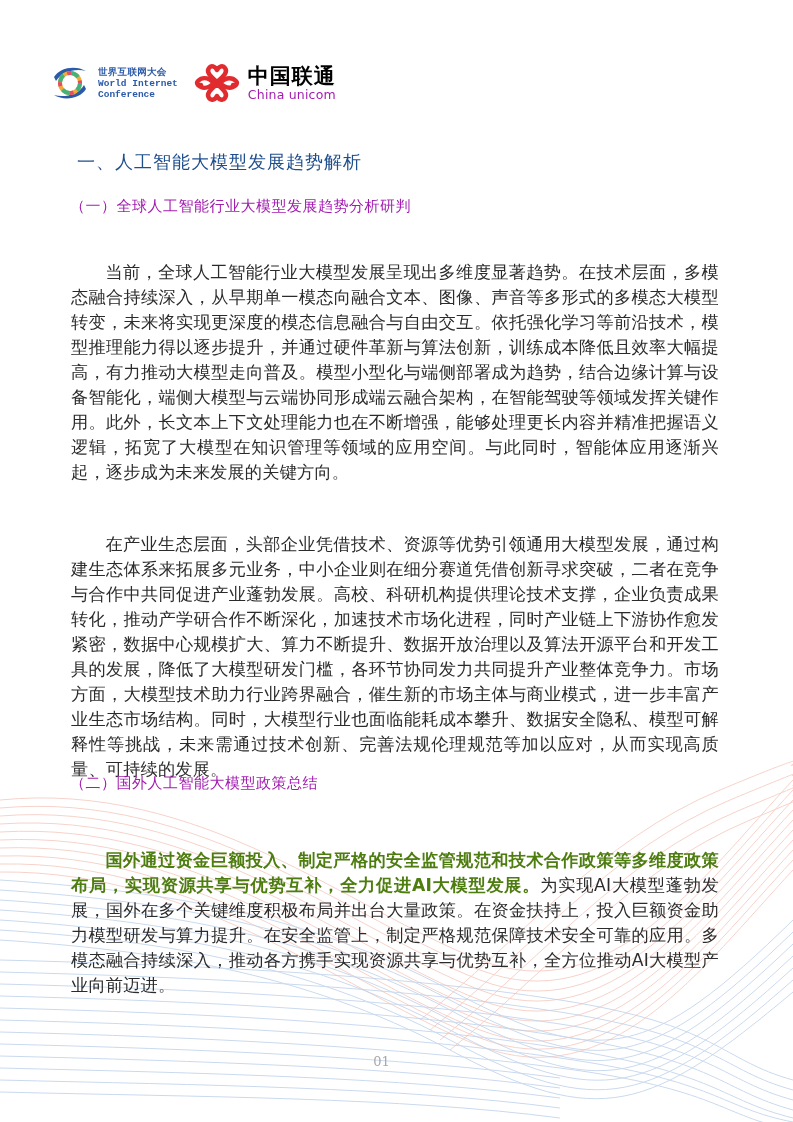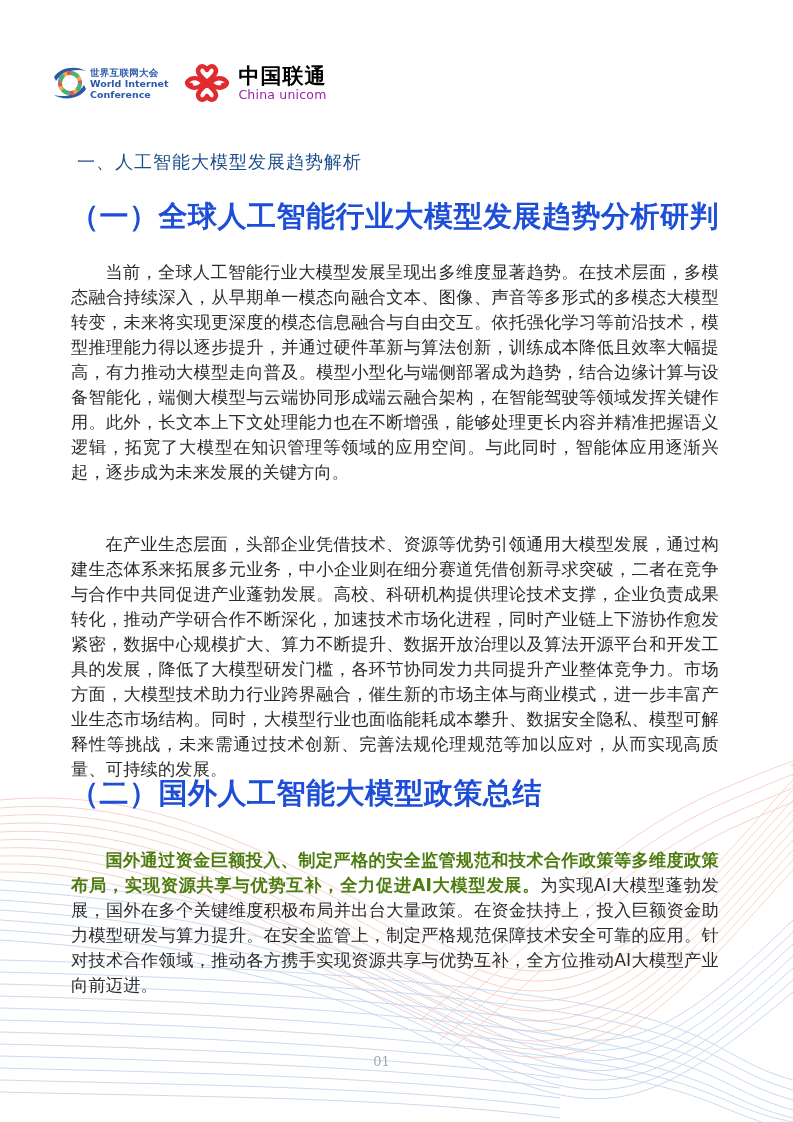--- a/index.html
+++ b/index.html
@@ -6,31 +6,31 @@
   body {
     width: 793px; height: 1122px; position: relative; overflow: hidden;
     background: #ffffff;
     font-family: "DejaVu Sans", "Liberation Sans", sans-serif;
     color: #2b2b2b;
   }
   .bg-waves { position: absolute; left: 0; top: 760px; width: 793px; height: 362px; z-index: 0; }
   .header { position: absolute; left: 50px; top: 60px; height: 46px; display: flex; align-items: center; z-index: 2; }
   .wic { display: flex; align-items: center; }
   .wic-logo { width: 40px; height: 40px; position: relative; }
-  .wic-text { margin-left: 0; color: #2a5aa8; font-size: 9.5px; line-height: 11px; font-weight: bold; }
+  .wic-text { margin-left: 8px; color: #2a5aa8; font-size: 9.5px; line-height: 11px; font-weight: bold; font-family: Liberation Mono, monospace; }
   .wic-text .cn { color: #2a5aa8; font-size: 9.5px; letter-spacing: 0.3px; }
   .cu { display: flex; align-items: center; margin-left: 14px; }
   .cu-logo { width: 50px; height: 42px; }
   .cu-text { margin-left: 6px; }
   .cu-text .cn { font-size: 21px; font-weight: bold; color: #000000; letter-spacing: 1px; line-height: 24px; }
   .cu-text .en { font-size: 12.5px; color: #a21caf; line-height: 14px; letter-spacing: 0.2px; }
 
   .content { position: absolute; left: 0; top: 0; width: 793px; z-index: 2; }
   .h1 { position: absolute; left: 77px; top: 150px; font-size: 18px; font-weight: normal; color: #1f4e8c; letter-spacing: 1px; white-space: nowrap; }
-  .h2 { position: absolute; font-size: 29px; font-weight: bold; color: #1d4ed8; white-space: nowrap; letter-spacing: 0.5px; }
+  .h2 { position: absolute; font-size: 15px; font-weight: normal; color: #a21caf; white-space: nowrap; letter-spacing: 0.5px; }
   .h2.s1 { left: 70px; top: 197px; }
   .h2.s2 { left: 70px; top: 774px; }
   .para { position: absolute; left: 71px; width: 648px; font-size: 17.2px; line-height: 25px; color: #2b2b2b; text-align: justify; text-indent: 2em; letter-spacing: 0.2px; }
   .para.p1 { top: 243px; }
   .para.p2 { top: 515px; }
   .para.p3 { top: 831px; }
   .para b { font-weight: bold; color: #4d7c0f; }
   .pagenum { position: absolute; left: 0; width: 763px; top: 1054px; text-align: center; font-family: "DejaVu Serif", serif; font-size: 13px; color: #a8a8a8; z-index: 2; }
 </style>
 </head>
@@ -113,16 +113,16 @@
 </div>
 
 <div class="content">
   <div class="h1">一、人工智能大模型发展趋势解析</div>
 
   <div class="h2 s1">（一）全球人工智能行业大模型发展趋势分析研判</div>
   <p class="para p1">当前，全球人工智能行业大模型发展呈现出多维度显著趋势。在技术层面，多模态融合持续深入，从早期单一模态向融合文本、图像、声音等多形式的多模态大模型转变，未来将实现更深度的模态信息融合与自由交互。依托强化学习等前沿技术，模型推理能力得以逐步提升，并通过硬件革新与算法创新，训练成本降低且效率大幅提高，有力推动大模型走向普及。模型小型化与端侧部署成为趋势，结合边缘计算与设备智能化，端侧大模型与云端协同形成端云融合架构，在智能驾驶等领域发挥关键作用。此外，长文本上下文处理能力也在不断增强，能够处理更长内容并精准把握语义逻辑，拓宽了大模型在知识管理等领域的应用空间。与此同时，智能体应用逐渐兴起，逐步成为未来发展的关键方向。</p>
   <p class="para p2">在产业生态层面，头部企业凭借技术、资源等优势引领通用大模型发展，通过构建生态体系来拓展多元业务，中小企业则在细分赛道凭借创新寻求突破，二者在竞争与合作中共同促进产业蓬勃发展。高校、科研机构提供理论技术支撑，企业负责成果转化，推动产学研合作不断深化，加速技术市场化进程，同时产业链上下游协作愈发紧密，数据中心规模扩大、算力不断提升、数据开放治理以及算法开源平台和开发工具的发展，降低了大模型研发门槛，各环节协同发力共同提升产业整体竞争力。市场方面，大模型技术助力行业跨界融合，催生新的市场主体与商业模式，进一步丰富产业生态市场结构。同时，大模型行业也面临能耗成本攀升、数据安全隐私、模型可解释性等挑战，未来需通过技术创新、完善法规伦理规范等加以应对，从而实现高质量、可持续的发展。</p>
 
   <div class="h2 s2">（二）国外人工智能大模型政策总结</div>
-  <p class="para p3"><b>国外通过资金巨额投入、制定严格的安全监管规范和技术合作政策等多维度政策布局，实现资源共享与优势互补，全力促进AI大模型发展。</b><span>为实现AI大模型蓬勃发展，国外在多个关键维度积极布局并出台大量政策。在资金扶持上，投入巨额资金助力模型研发与算力提升。在安全监管上，制定严格规范保障技术安全可靠的应用。针对技术合作领域，推动各方携手实现资源共享与优势互补，全方位推动AI大模型产业向前迈进。</span></p>
+  <p class="para p3"><b>国外通过资金巨额投入、制定严格的安全监管规范和技术合作政策等多维度政策布局，实现资源共享与优势互补，全力促进AI大模型发展。</b><span>为实现AI大模型蓬勃发展，国外在多个关键维度积极布局并出台大量政策。在资金扶持上，投入巨额资金助力模型研发与算力提升。在安全监管上，制定严格规范保障技术安全可靠的应用。多模态融合持续深入，推动各方携手实现资源共享与优势互补，全方位推动AI大模型产业向前迈进。</span></p>
 </div>
 
 <div class="pagenum">01</div>
 
 </body></html>

